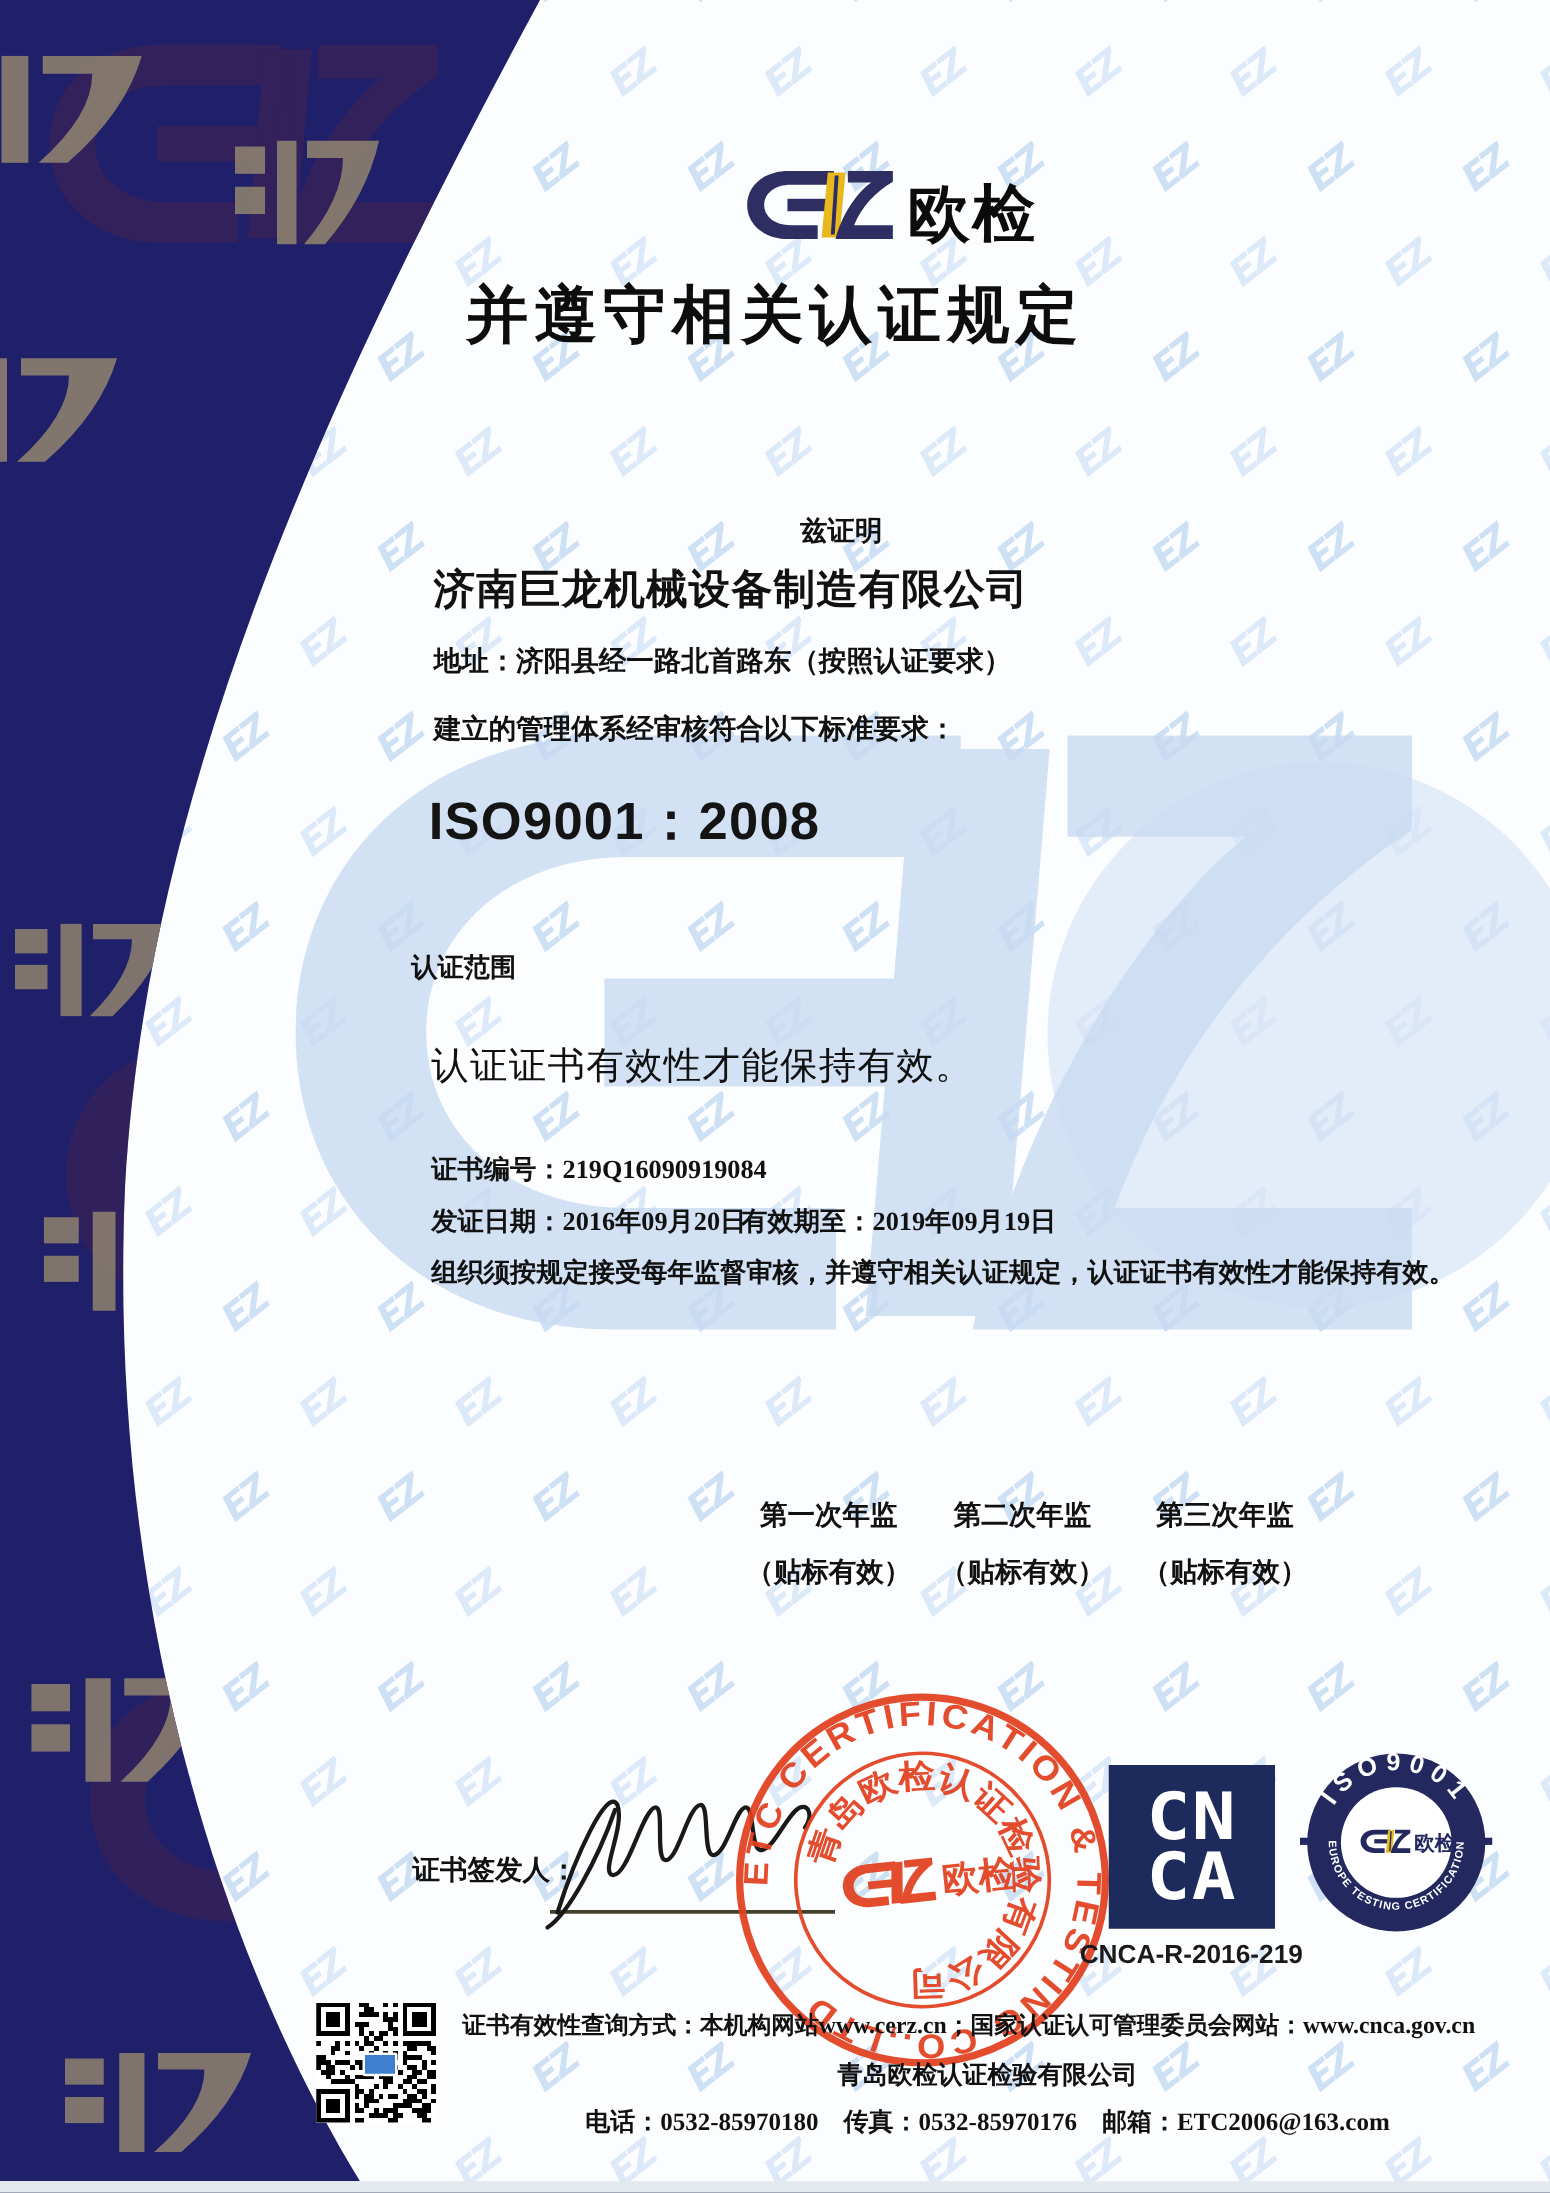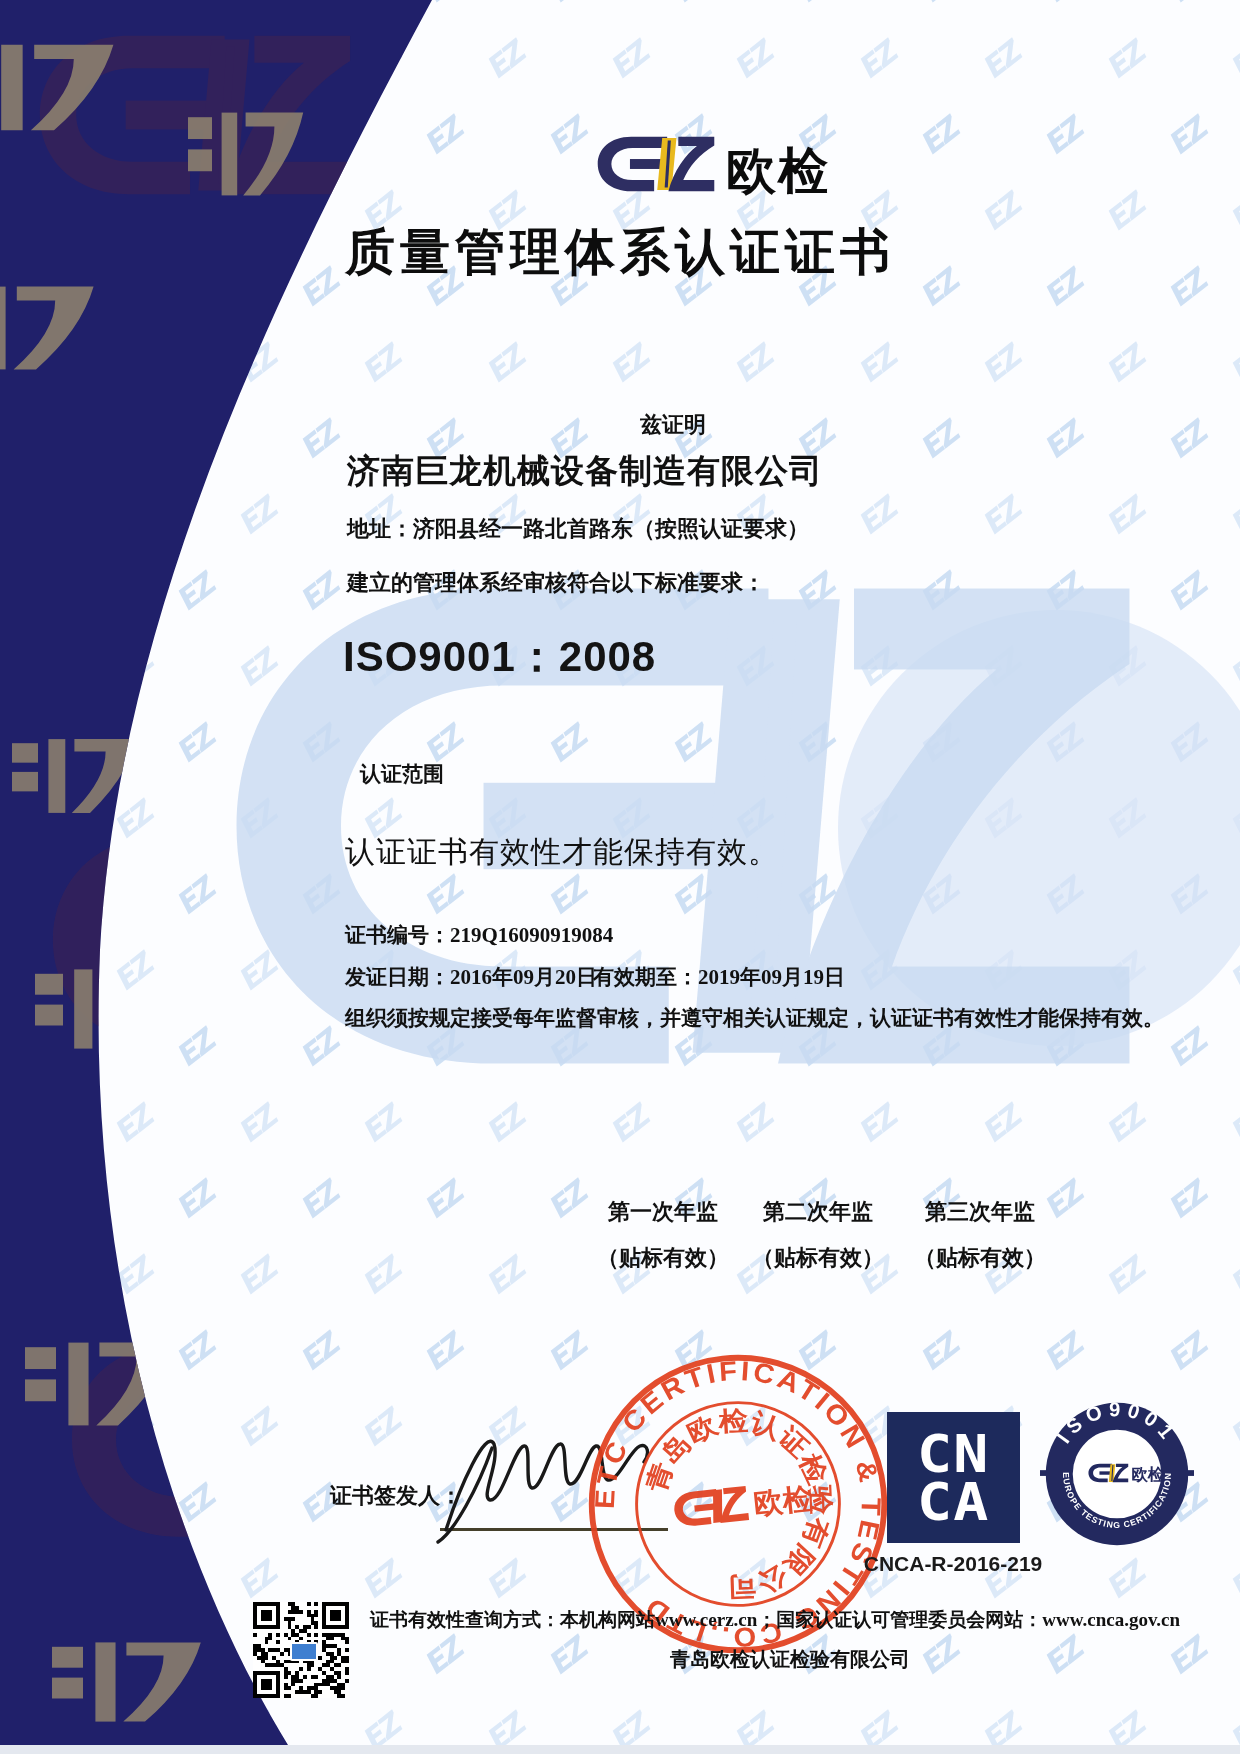--- a/index.html
+++ b/index.html
@@ -22,21 +22,21 @@
             font-size:50px;letter-spacing:2px;color:#0b0b0b;}
   .cert-title{left:0;top:219px;width:1240px;text-align:center;font-size:50px;
               letter-spacing:5px;font-weight:600;color:#0d0d0d;}
   
   .certify{left:640px;top:410px;font-size:22px;font-weight:700;}
   .company{left:347px;top:449px;font-size:33px;font-weight:600;letter-spacing:1px;}
   .address{left:347px;top:514px;font-size:22px;font-weight:700;}
   .intro{left:347px;top:568px;font-size:22px;font-weight:700;}
   .standard{left:343px;top:629px;font-family:"Liberation Sans","DejaVu Sans",sans-serif;
             font-size:42px;font-weight:600;letter-spacing:1px;color:#141414;}
-  .scope-label{left:360px;top:760px;font-size:21px;font-weight:700;}
+  .scope-label{left:329px;top:760px;font-size:21px;font-weight:700;}
   .scope{left:345px;top:832px;font-size:30px;font-weight:500;letter-spacing:1px;}
   .cert-no{left:345px;top:921px;font-size:21px;font-weight:700;}
   .issue-date{left:345px;top:963px;font-size:21px;font-weight:700;}
   .valid-until{left:593px;top:963px;font-size:21px;font-weight:700;}
   .obligation{left:345px;top:1004px;font-size:21px;font-weight:700;}
   .surv{top:1197px;width:220px;text-align:center;font-size:22px;font-weight:700;}
   .surv-note{top:1243px;width:220px;text-align:center;font-size:22px;font-weight:700;}
   .c1{left:553px;} .c2{left:708px;} .c3{left:870px;}
   .note-line{left:522px;top:1291px;font-size:19px;font-weight:700;}
   .signer{left:330px;top:1481px;font-size:22px;font-weight:700;}
@@ -364,21 +364,21 @@
       <use href="#ez-frag" x="25" y="1338" width="155" height="92" color="#8a7e6e" opacity="0.9"></use>
       <use href="#ez-frag" x="52" y="1638" width="155" height="88" color="#8a7e6e" opacity="0.9"></use>
     </g>
   </svg>
 
   <svg class="abs brand-logo" width="124" height="62" viewBox="0 0 200 100" style="color:#2e2e62;--logo-accent:#e8b91e">
       <use href="#ez-logo"></use>
     </svg>
   <div class="abs brand-cn">欧检</div>
 
-  <div class="abs cert-title">质量管理体系认证证书</div>
+  <div class="abs cert-title">并遵守相关认证规定</div>
 
   <div class="abs certify">兹证明</div>
   <div class="abs company">济南巨龙机械设备制造有限公司</div>
   <div class="abs address">地址：济阳县经一路北首路东（按照认证要求）</div>
   <div class="abs intro">建立的管理体系经审核符合以下标准要求：</div>
   <div class="abs standard">ISO9001：2008</div>
   <div class="abs scope-label">认证范围</div>
   <div class="abs scope">认证证书有效性才能保持有效。</div>
   <div class="abs cert-no">证书编号：219Q16090919084</div>
   <div class="abs issue-date">发证日期：2016年09月20日</div>
@@ -651,15 +651,16 @@
         <rect x="20" y="2" width="3" height="3" fill="#000"></rect>
         <rect x="0" y="18" width="7" height="7" fill="#000"></rect>
         <rect x="1" y="19" width="5" height="5" fill="#fff"></rect>
         <rect x="2" y="20" width="3" height="3" fill="#000"></rect>
       </svg>
     <div class="qr-ico"></div>
   </div>
 
   <div class="abs f-query">证书有效性查询方式：本机构网站www.cerz.cn；国家认证认可管理委员会网站：www.cnca.gov.cn</div>
   <div class="abs f-org">青岛欧检认证检验有限公司</div>
+  <div class="abs f-contact">电话：0532-85970180　传真：0532-85970176　邮箱：ETC2006@163.com</div>
 
   <div class="abs bottom-strip"></div>
 </div>
 
 </body></html>

